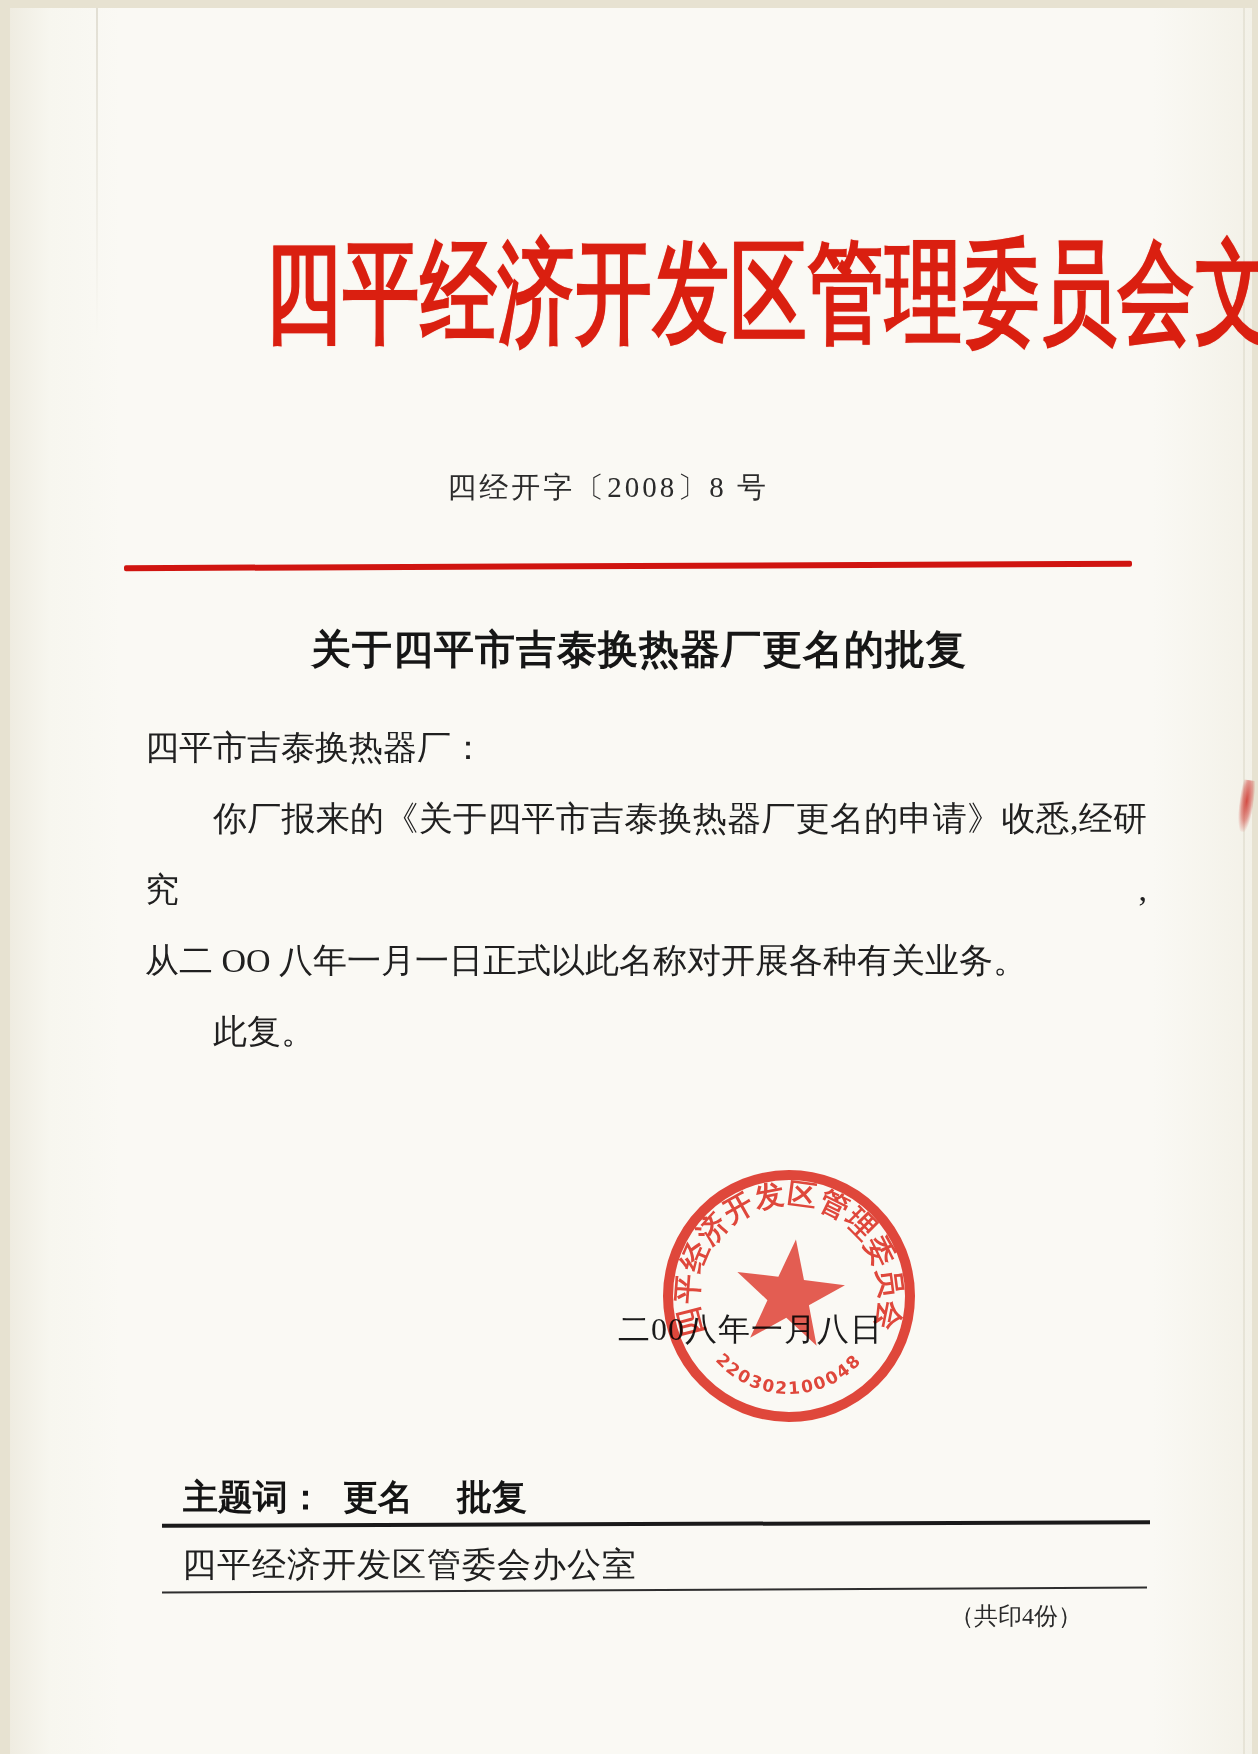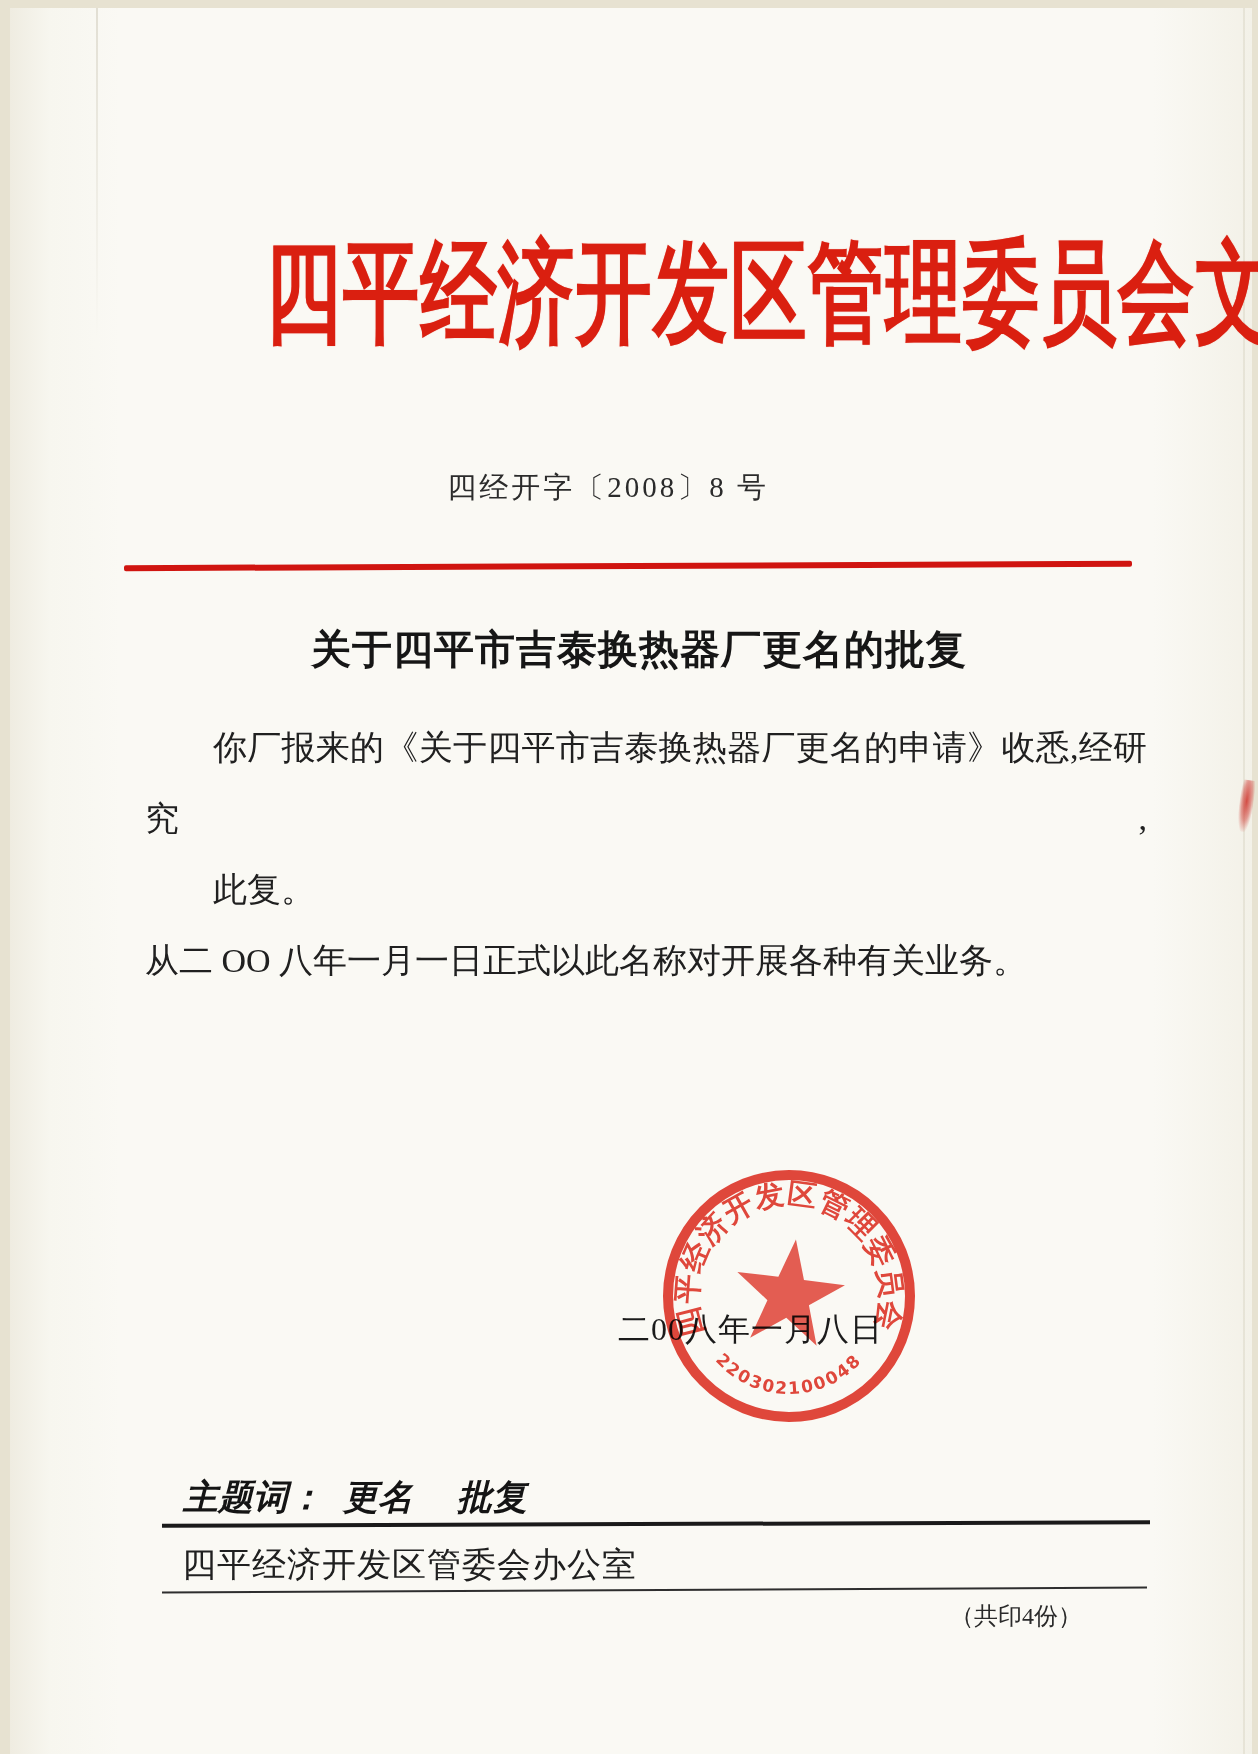--- a/index.html
+++ b/index.html
@@ -91,21 +91,20 @@
   .seal-serial{
     font-size:17px;font-weight:bold;letter-spacing:2px;
     fill:var(--seal_red);
     font-family:"DejaVu Sans","Liberation Sans",sans-serif;
   }
   .keywords-row{
     position:absolute;left:173px;top:1466px;
     font-family:"Liberation Sans","DejaVu Sans",sans-serif;
     font-weight:bold;font-size:35px;color:#141414;
     white-space:nowrap;
-    font-style:italic;
   }
   .kw{margin-left:20px;}
   .kw2{margin-left:44px;}
   .rule{position:absolute;background:#1a1a1a;}
   .rule-top{left:152px;top:1514px;width:988px;height:4px;transform:rotate(-0.2deg);}
   .rule-bottom{left:152px;top:1581px;width:985px;height:2px;background:#2e2e2e;transform:rotate(-0.28deg);}
   .issuer{
     position:absolute;left:172px;top:1534px;
     font-size:34px;letter-spacing:1px;color:#202020;white-space:nowrap;
   }
@@ -135,23 +134,24 @@
     <span class="letterhead-inner">四平经济开发区管理委员会文件</span>
   </div>
 
   <div class="doc-number">四经开字〔2008〕8 号</div>
 
   <div class="red-rule"></div>
 
   <div class="doc-title">关于四平市吉泰换热器厂更名的批复</div>
 
   <div class="letter-body">
+    <div class="line">四平市吉泰换热器厂：</div>
     <div class="line indent stretch">你厂报来的《关于四平市吉泰换热器厂更名的申请》收悉,经研究,</div>
+    <div class="line">从二 OO 八年一月一日正式以此名称对开展各种有关业务。</div>
     <div class="line indent">此复。</div>
-    <div class="line">从二 OO 八年一月一日正式以此名称对开展各种有关业务。</div>
   </div>
 
   <div class="issue-date">二00八年一月八日</div>
 
   <svg class="seal" width="266" height="266" viewBox="0 0 266 266" aria-hidden="true">
     <defs>
       <path id="sealArcTop" d="M 49.6 171.9 A 92 92 0 1 1 216.4 171.9" fill="none"></path>
       <path id="sealArcBottom" d="M 57.9 196 A 98 98 0 0 0 208.1 196" fill="none"></path>
     </defs>
     <circle class="seal-ring" cx="133" cy="133" r="121" fill="none" stroke-width="10"></circle>

